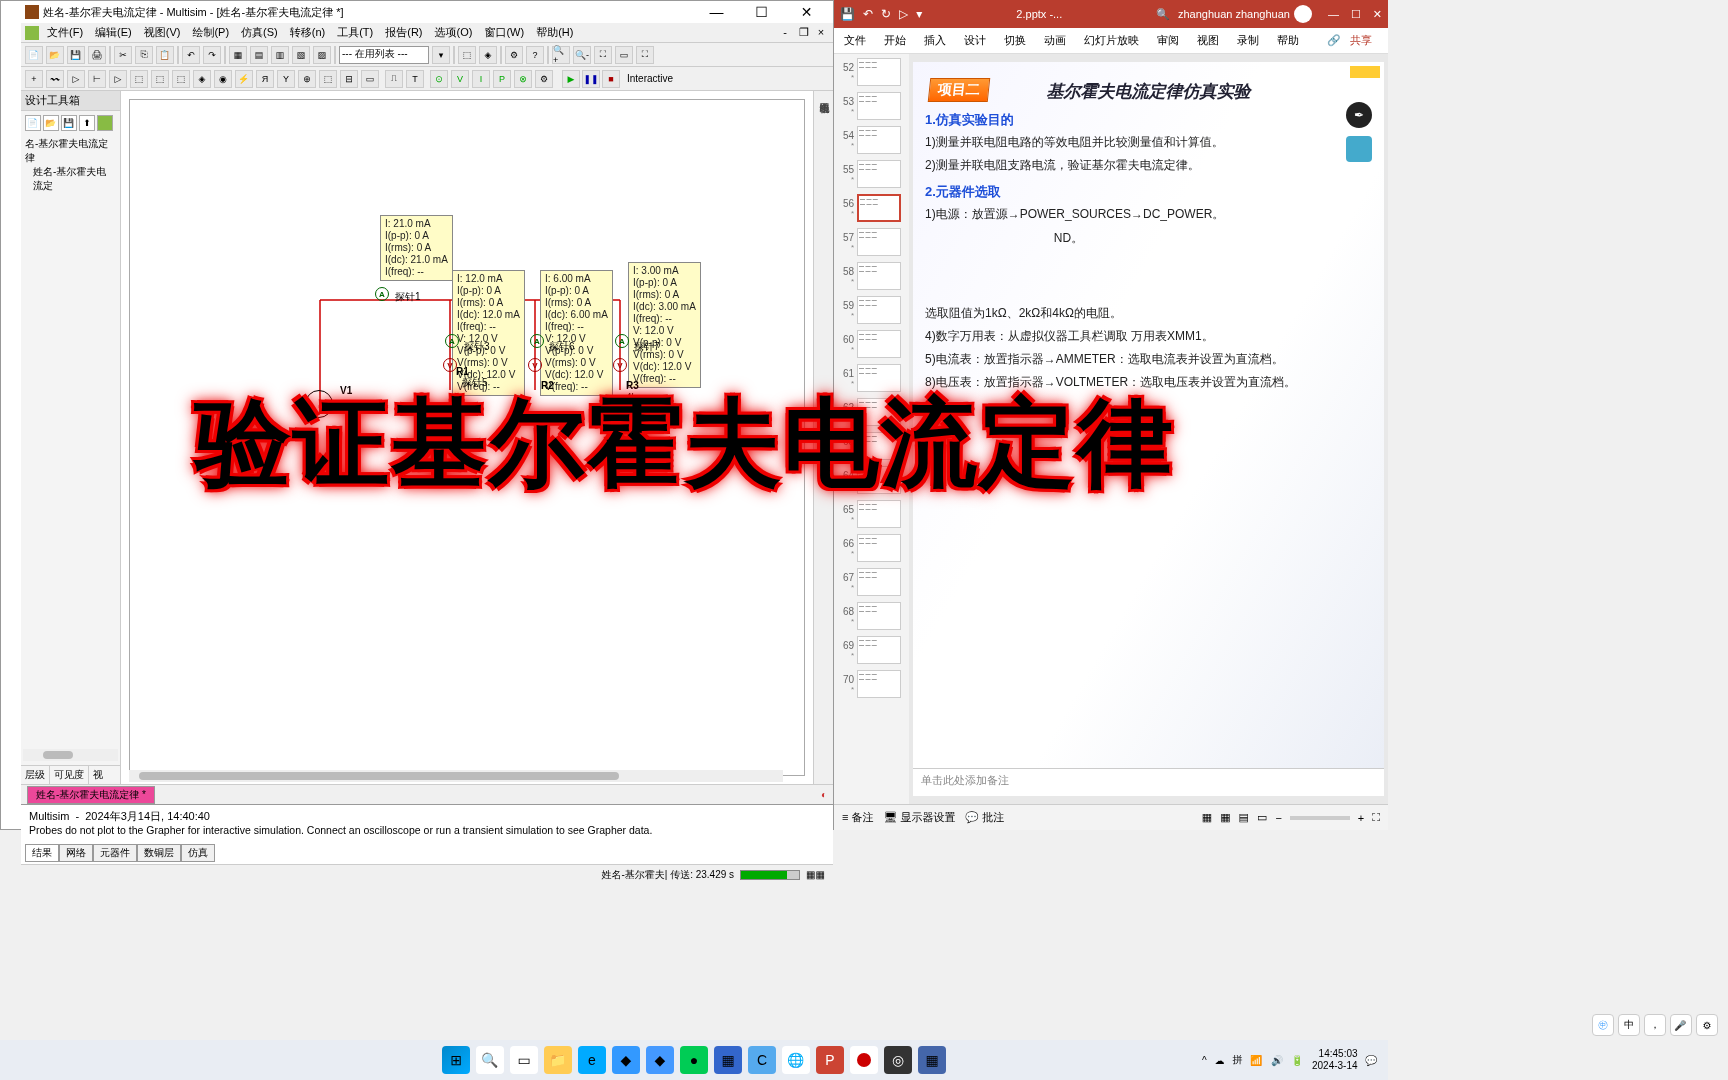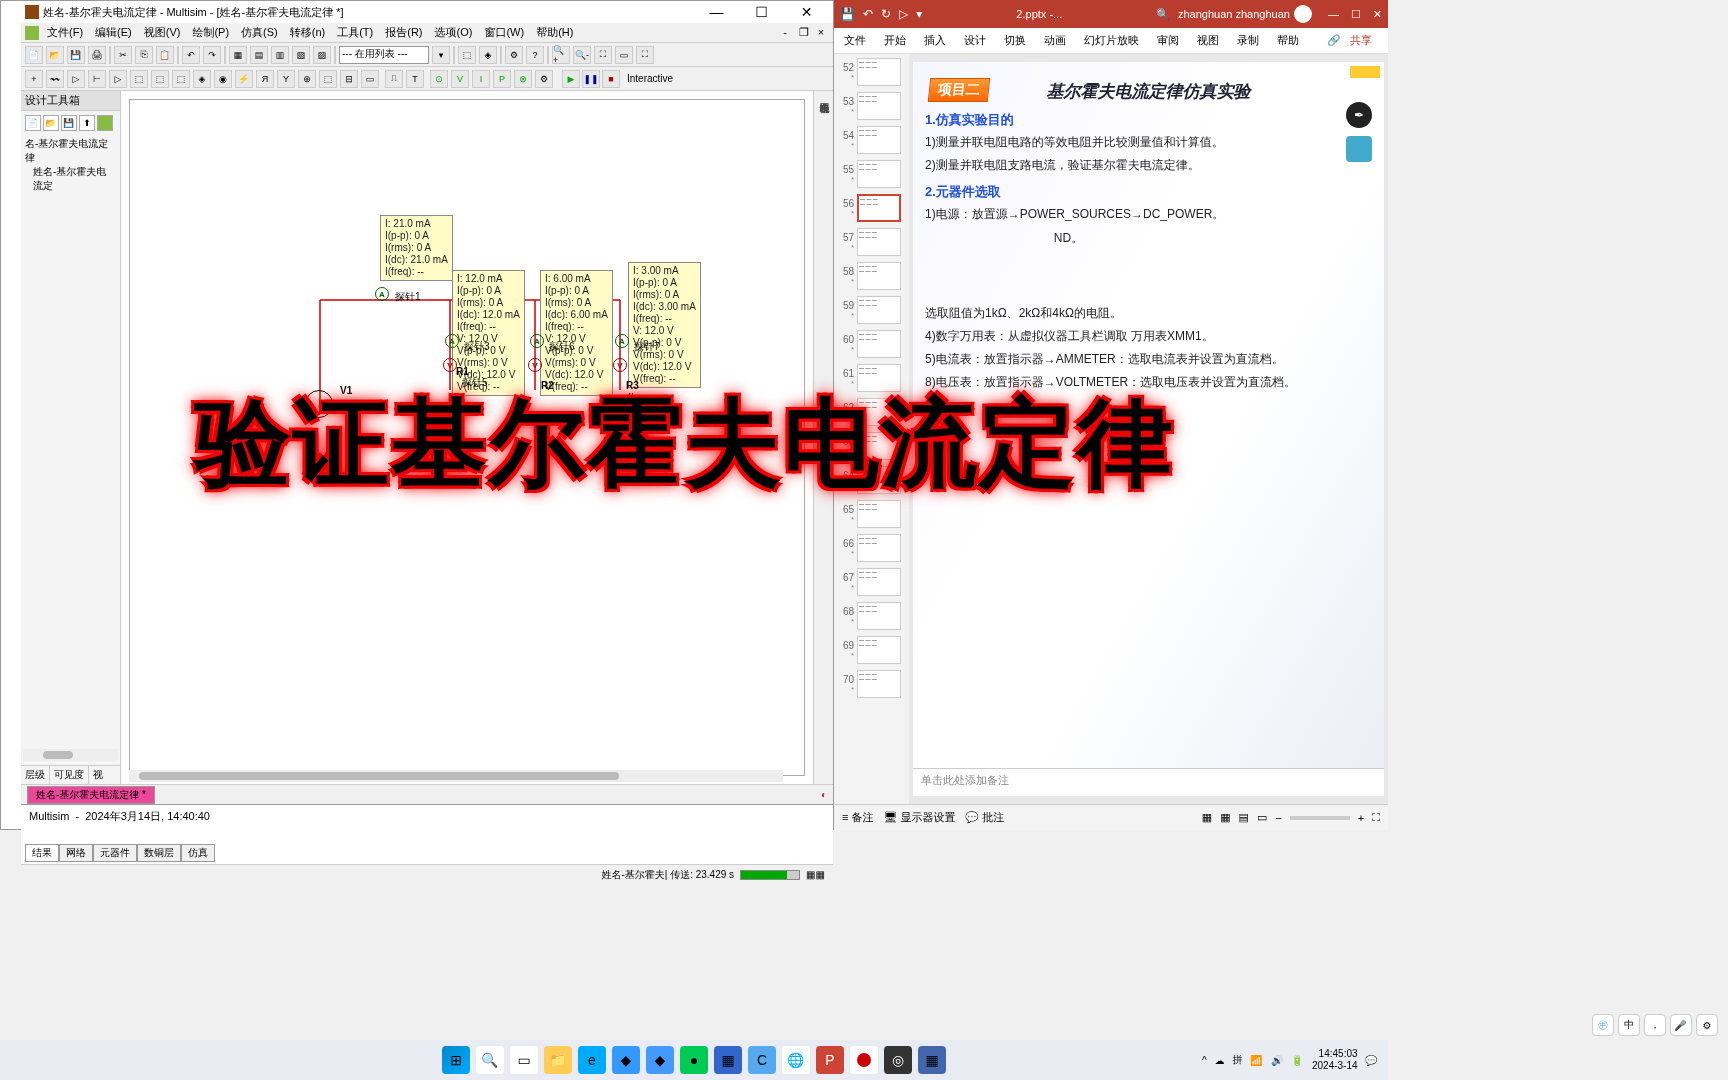--- a/index.html
+++ b/index.html
@@ -323,20 +323,21 @@
     </div>
     <div class="ms-right">电子表格视图</div>
   </div>
 
   <div class="ms-tab-row">
     <span class="tab">姓名-基尔霍夫电流定律 *</span>
     <span style="margin-left:auto;color:#c33;">◐</span>
   </div>
   <div class="ms-log">
     <div><span>Multisim</span> &nbsp;-&nbsp; <span>2024年3月14日, 14:40:40</span></div>
+    <div style="font-size:10.5px;">Probes do not plot to the Grapher for interactive simulation. Connect an oscilloscope or run a transient simulation to see Grapher data.</div>
     <div class="ms-log-tabs">
       <span class="active">结果</span>
       <span>网络</span>
       <span>元器件</span>
       <span>数铜层</span>
       <span>仿真</span>
     </div>
   </div>
   <div class="ms-status">
     <span>姓名-基尔霍夫| 传送: 23.429 s</span>

